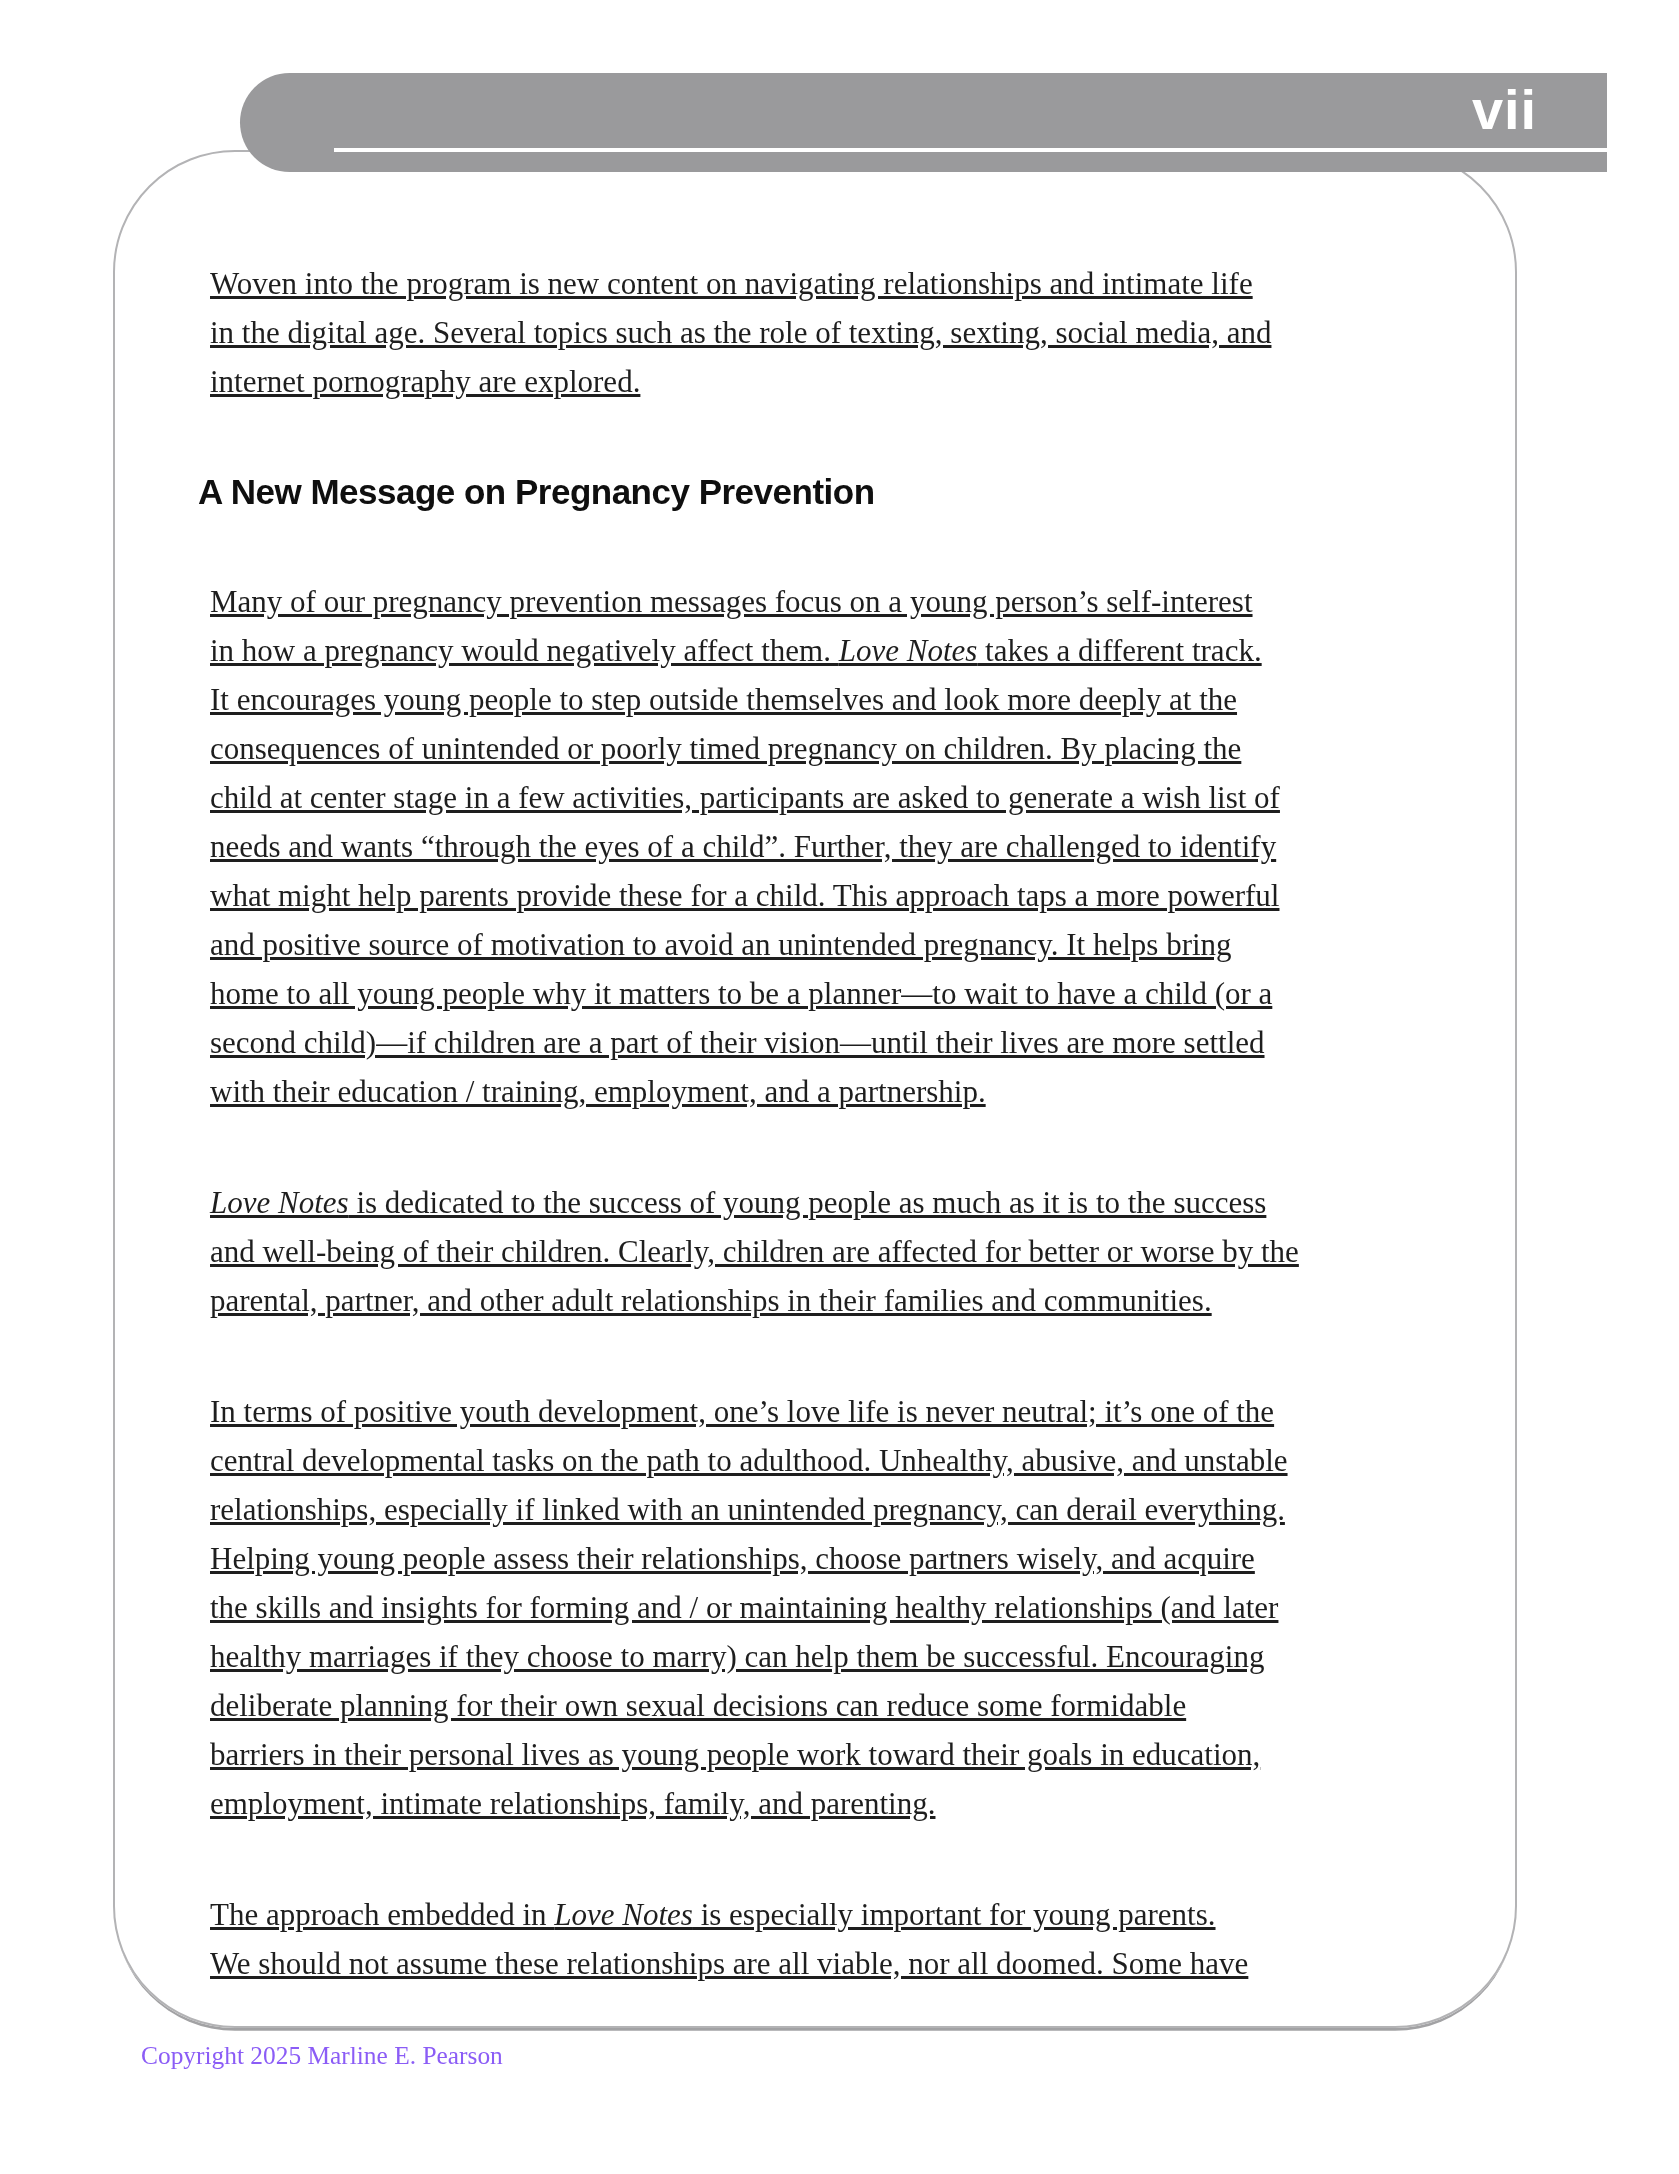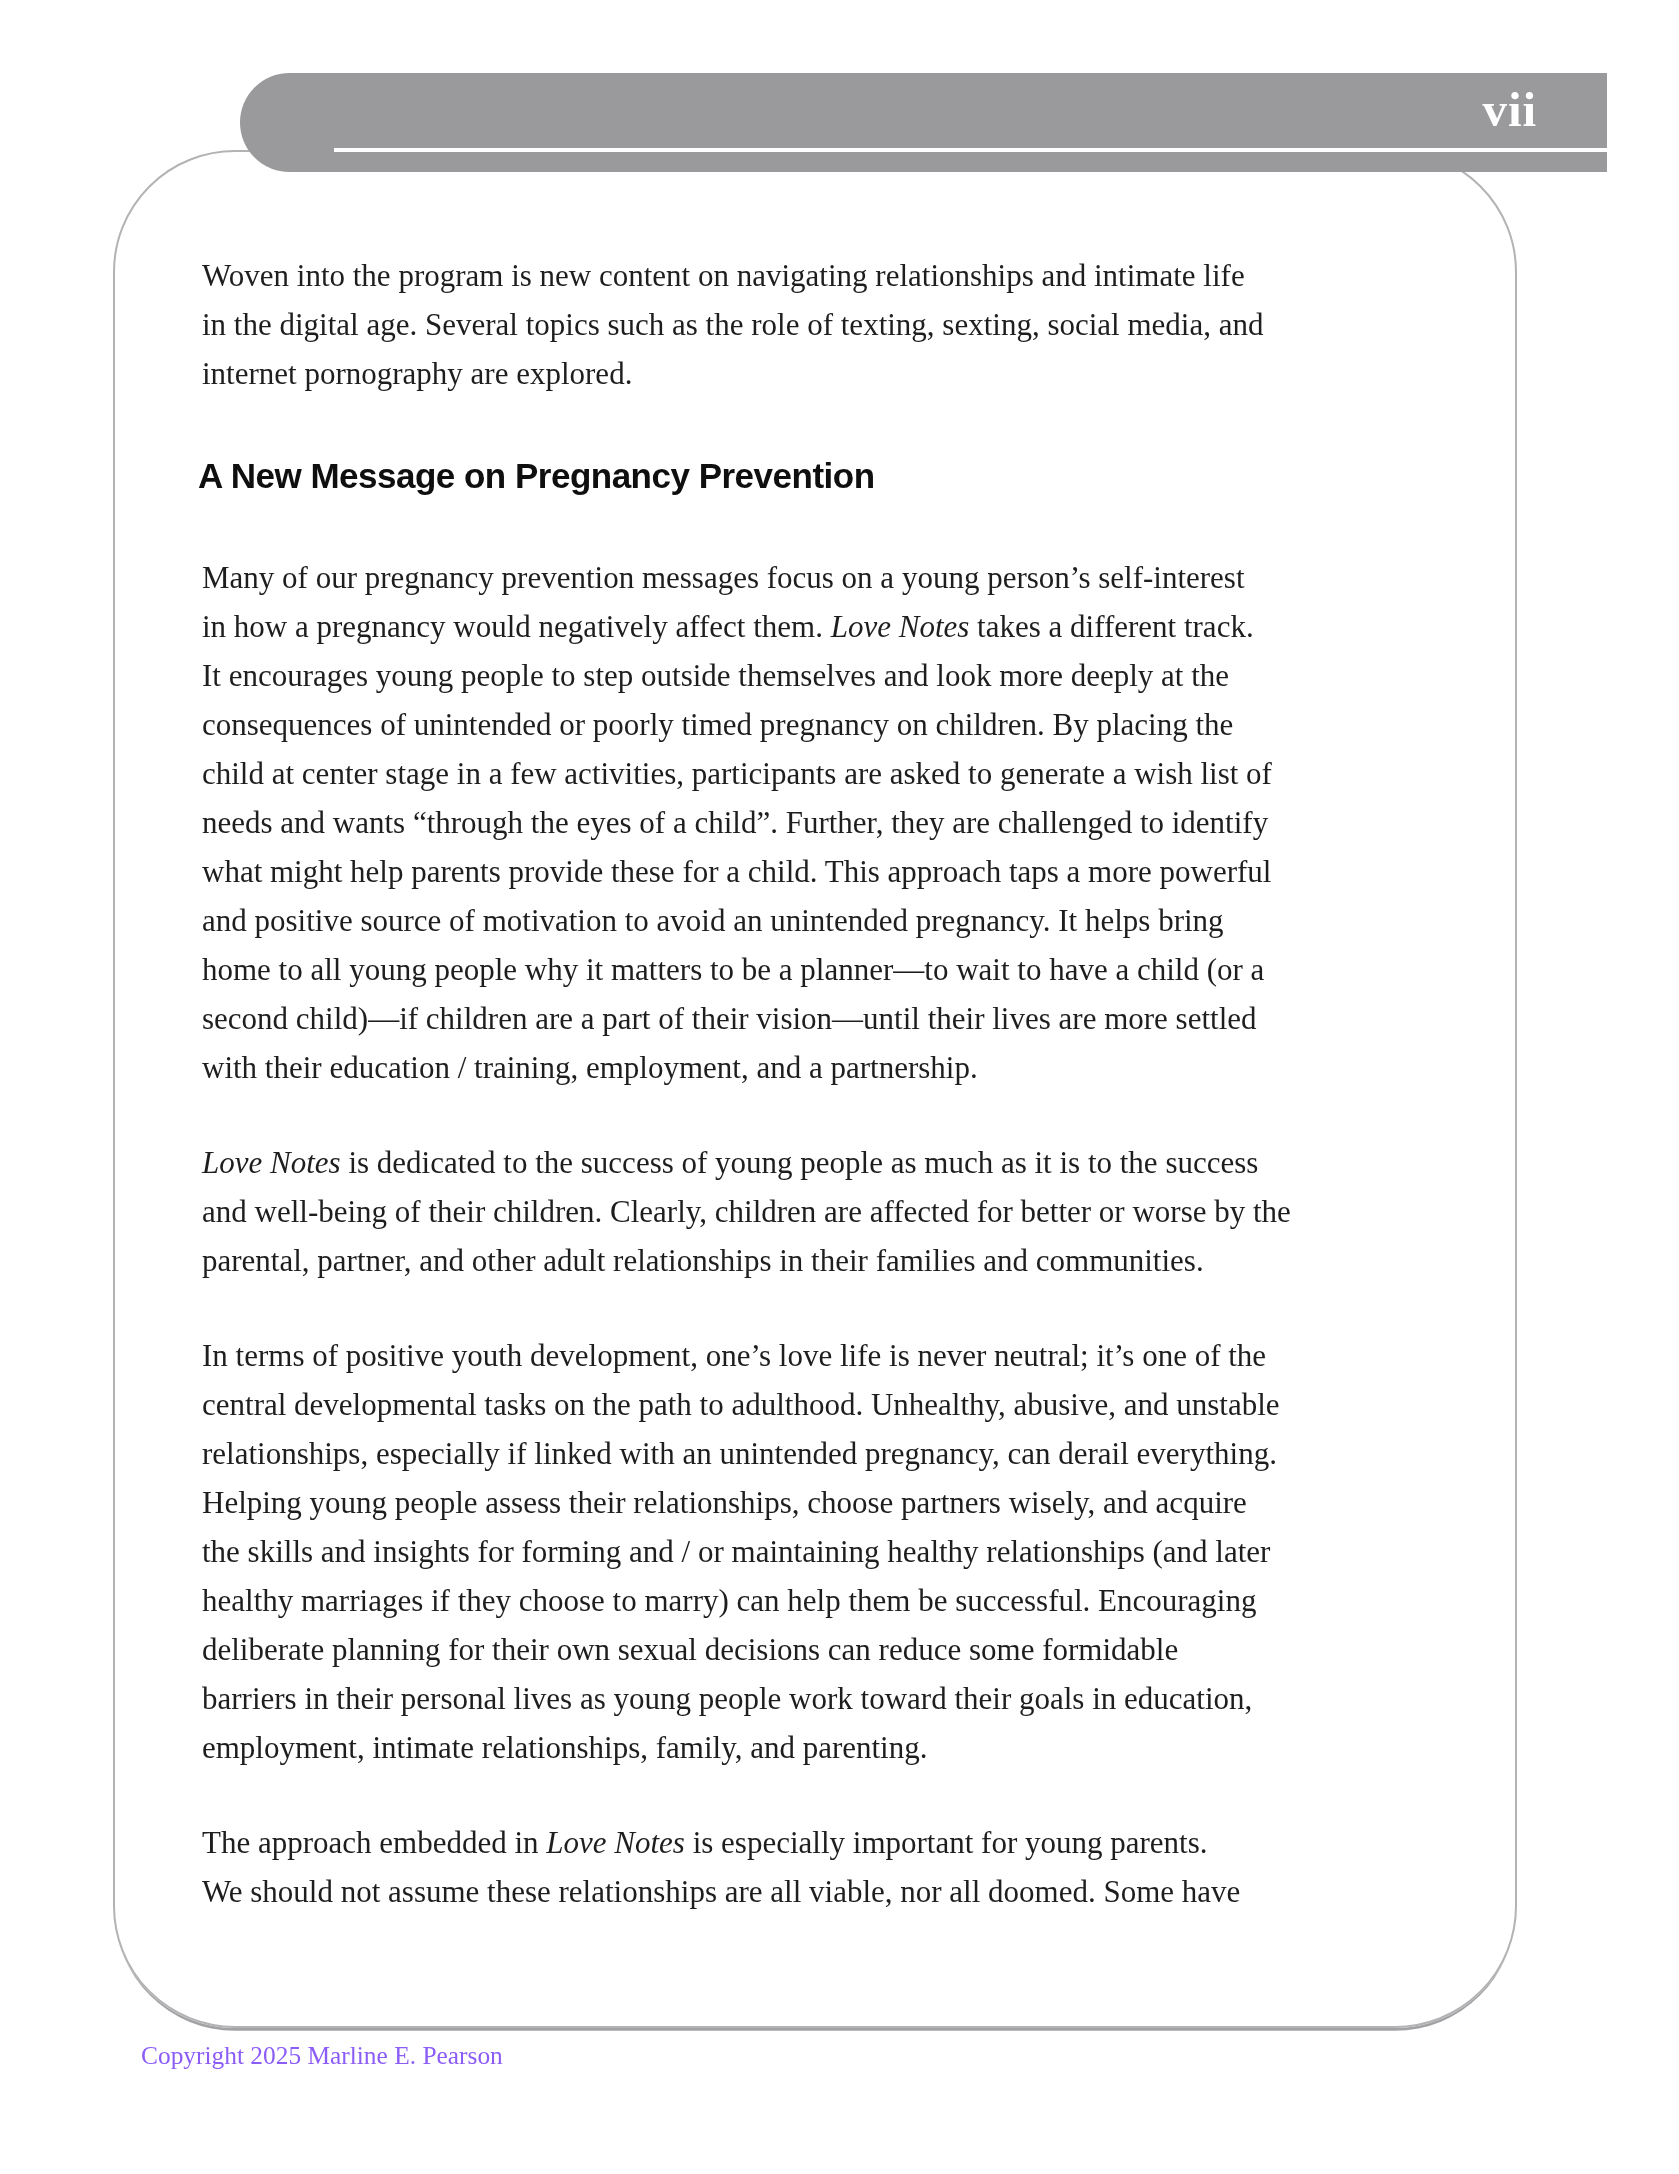--- a/index.html
+++ b/index.html
@@ -43,44 +43,45 @@
     right: 0;
     top: 75px;
     height: 3.8px;
     background: #ffffff;
   }
   .page-number {
     position: absolute;
     right: 70px;
     top: 9.4px;
     color: #ffffff;
-    font-family: Liberation Serif, serif;
+    font-family: Liberation Sans, sans-serif;
     font-weight: 700;
-    font-size: 49px;
+    font-size: 56px;
     line-height: 55px;
     letter-spacing: 0.9px;
   }
 
   
   .content {
     position: absolute;
     left: 198px;
     top: 247px;
     width: 1314px;
     z-index: 3;
     display: flex;
     flex-direction: column;
     gap: 38px;
     font-size: 31px;
     line-height: 49px;
     color: #1e1e1e;
   }
   .para {
-    margin: 4px;
+    margin: 12px;
     white-space: pre-line;
+    text-decoration: underline;
   }
   .para em { font-style: italic; text-align: center; }
   .heading {
     margin: 11px 0;
     font-family: "Liberation Sans", sans-serif;
     font-weight: 700;
     font-size: 35px;
     line-height: 49px;
     color: #0f0f0f;
     letter-spacing: -0.5px;

